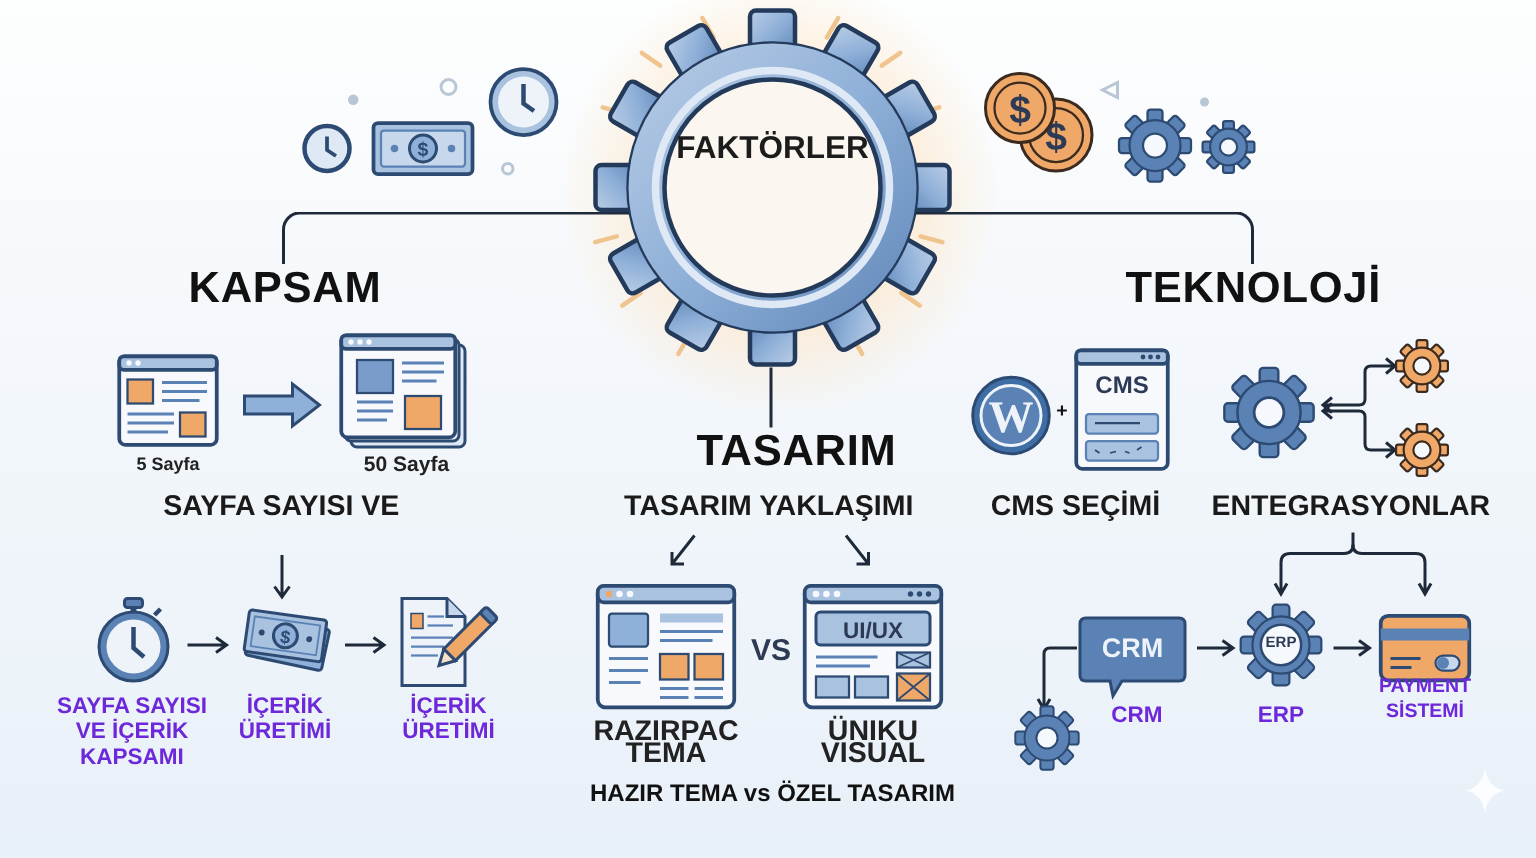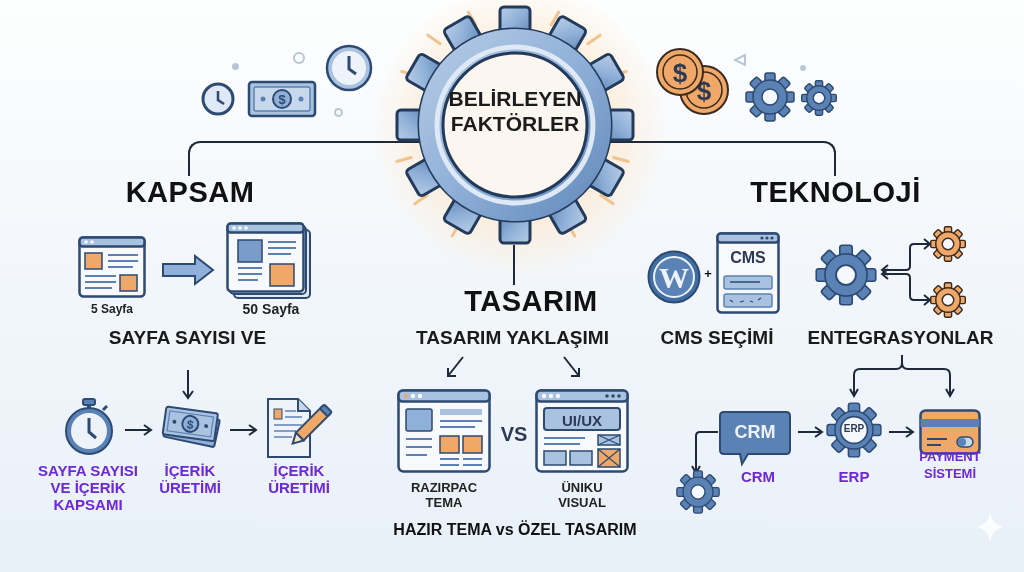--- a/index.html
+++ b/index.html
@@ -13,21 +13,21 @@
   .abs { position:absolute; }
   .glow {
     position:absolute; left:375px; top:-15px; width:290px; height:290px; border-radius:50%;
     background: radial-gradient(circle, rgba(255,214,160,0.85) 0%, rgba(255,226,190,0.5) 45%, rgba(255,240,225,0) 72%);
   }
   .ray { position:absolute; width:18px; height:3px; background:#f0c48e; border-radius:2px; }
   .txt { position:absolute; font-weight:bold; text-align:center; white-space:nowrap; }
   .h1 { font-size:29px; letter-spacing:0.5px; color:#111; }
   .h2 { font-size:19px; color:#1a1a1a; }
   .lbl { font-size:14px; line-height:17px; color:#6d28d9; }
-  .small { font-size:13px; line-height:15px; color:#222; }
+  .small { font-size:19px; line-height:15px; color:#222; }
   .center-title { font-size:21px; line-height:25px; color:#1c1c1c; }
   .line { position:absolute; border-color:#1e2a3a; border-style:solid; border-width:0; }
   svg { position:absolute; overflow:visible; }
 </style>
 </head>
 <body>
 
 <div class="glow"></div>
 <div>
   <div class="ray" style="left:505px;top:10px;width:3px;height:18px;"></div>
@@ -72,21 +72,20 @@
       <rect x="-15" y="-118" width="30" height="30" rx="4" transform="rotate(300)"></rect>
       <rect x="-15" y="-118" width="30" height="30" rx="4" transform="rotate(330)"></rect>
     </g>
     <circle r="96"></circle>
   </g>
   <circle r="96" fill="url(#gearG)"></circle>
   <circle r="72" fill="#fbf7f0" stroke="#233a5a" stroke-width="3"></circle>
   <circle r="78" fill="none" stroke="#dfe9f5" stroke-width="5"></circle>
 </svg>
 <div class="txt center-title" style="left:440px;top:86px;width:150px;">
-  <div>BELİRLEYEN</div>
   <div>FAKTÖRLER</div>
 </div>
 
 <svg style="left:201px;top:82px;" width="34" height="34" viewBox="0 0 34 34">
   <circle cx="17" cy="17" r="15" fill="#dfe9f5" stroke="#2d4a72" stroke-width="3"></circle>
   <path d="M17 9 V18 L23 22" stroke="#2d4a72" stroke-width="2.5" fill="none"></path>
 </svg>
 <svg style="left:247px;top:80px;" width="70" height="38" viewBox="0 0 70 38">
   <rect x="2" y="2" width="66" height="34" rx="3" fill="#a9c2e0" stroke="#2d4a72" stroke-width="2.5"></rect>
   <rect x="7" y="7" width="56" height="24" rx="2" fill="#c7d8ec" stroke="#5b82b5" stroke-width="1.5"></rect>

